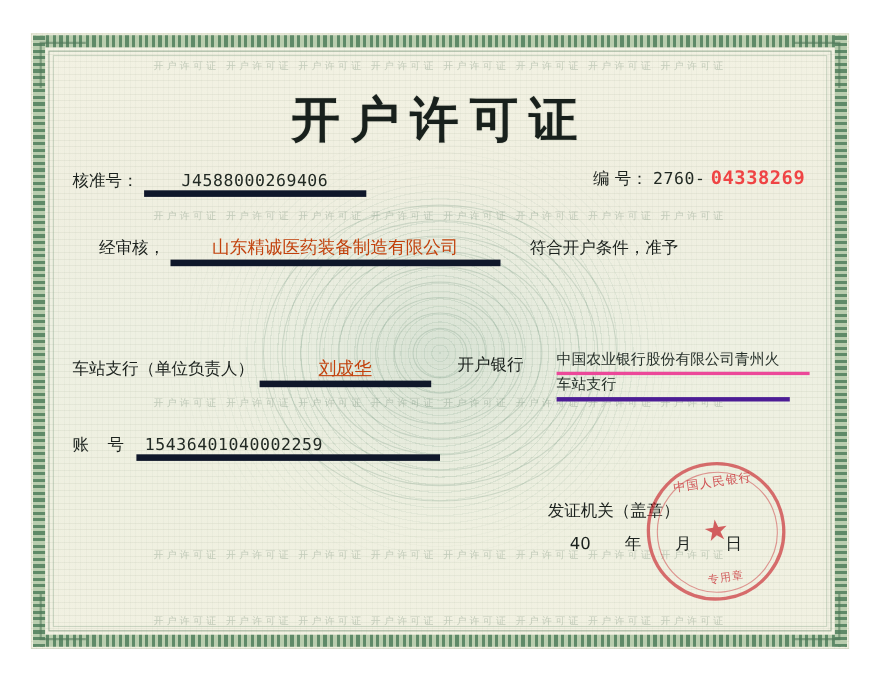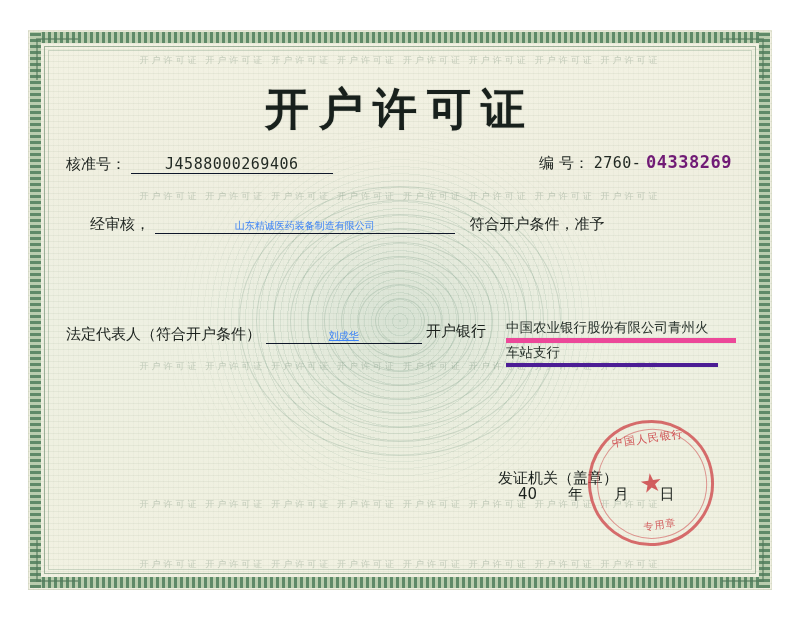--- a/index.html
+++ b/index.html
@@ -154,80 +154,80 @@
     white-space: nowrap;
   }
 
   .label {
     font-size: 15px;
     color: #1b211d;
   }
 
   .handwritten {
     font-family: "DejaVu Sans", "Liberation Sans", sans-serif;
-    font-size: 10px;
-    color: #3b82f6;
+    font-size: 16px;
+    color: #c2410c;
   }
 
   .printed-num {
     font-family: "DejaVu Sans Mono", "Liberation Mono", monospace;
     font-size: 15px;
     letter-spacing: 0.5px;
     color: #222a24;
   }
 
   .red-num {
     font-family: "DejaVu Sans Mono", "Liberation Mono", monospace;
     font-size: 17px;
     font-weight: bold;
     letter-spacing: 0.5px;
-    color: #701a75;
+    color: #ef4444;
   }
 
   .uline {
     display: inline-block;
-    border-bottom: 1px solid #0f172a;
+    border-bottom: 6px solid #0f172a;
     text-align: center;
     vertical-align: baseline;
   }
 
   
   #row-approval { left: 38px; top: 125px; }
   #row-serial   { right: 40px; top: 122px; text-align: right; }
 
   #row-body1    { left: 62px; top: 185px; }
   #row-body2    { left: 42px; top: 232px; }
 
   #row-legal    { left: 38px; top: 295px; }
-  #row-bank     { left: 398px; top: 292px; }
+  #row-bank     { left: 388px; top: 292px; }
   #bank-value {
     position: absolute;
     left: 478px;
     top: 288px;
     width: 230px;
     font-size: 13.5px;
     line-height: 19px;
     color: #27312b;
     border-bottom: none;
   }
   #bank-value .bankline {
     display: block;
-    border-bottom: 5px solid #ec4899;
+    border-bottom: 3px solid #ec4899;
     padding-bottom: 1px;
   }
   #bank-value .bankline2 {
     display: block;
     border-bottom: 4px solid #4c1d95;
     padding-bottom: 1px;
     width: 212px;
   }
 
   #row-account  { left: 38px; top: 365px; }
 
-  #row-issuer   { left: 470px; top: 439px; }
+  #row-issuer   { left: 470px; top: 425px; }
   #row-date     { left: 490px; top: 455px; }
 
   
   .seal {
     position: absolute;
     left: 560px;
     top: 390px;
     width: 126px;
     height: 126px;
     border-radius: 50%;
@@ -334,38 +334,42 @@
 
     <div class="row" id="row-serial">
       <span class="label">编 号：</span>
       <span class="printed-num">2760-</span>
       <span class="red-num">04338269</span>
     </div>
 
     <div class="row" id="row-body1">
       <span class="label">经审核，</span>
       <span class="handwritten uline" style="min-width:280px; padding:0 10px;">山东精诚医药装备制造有限公司</span>
-      <span class="label" style="margin-left:10px;text-align:center;">符合开户条件，准予</span>
+      <span class="label" style="margin-left:22px;text-align:center;">符合开户条件，准予</span>
     </div>
 
 
     <div class="row" id="row-legal">
-      <span class="label">法定代表人（符合开户条件）</span>
+      <span class="label">车站支行（单位负责人）</span>
       <span class="handwritten uline" style="min-width:140px; padding:0 8px;text-decoration:underline;">刘成华</span>
     </div>
 
     <div class="row" id="row-bank">
       <span class="label">开户银行</span>
     </div>
 
     <div id="bank-value">
       <span class="bankline">中国农业银行股份有限公司青州火</span>
       <span class="bankline2">车站支行</span>
     </div>
 
+    <div class="row" id="row-account">
+      <span class="label" style="letter-spacing:6px;">账  号</span>
+      <span class="printed-num uline" style="min-width:260px; padding:0 8px; text-align:left;">15436401040002259</span>
+    </div>
 
     <div class="row" id="row-issuer">
       <span class="label">发证机关（盖章）</span>
     </div>
 
     <div class="row" id="row-date">
       <span class="label">40</span>
       <span class="label" style="margin-left:26px;">年</span>
       <span class="label" style="margin-left:26px;">月</span>
       <span class="label" style="margin-left:26px;">日</span>

